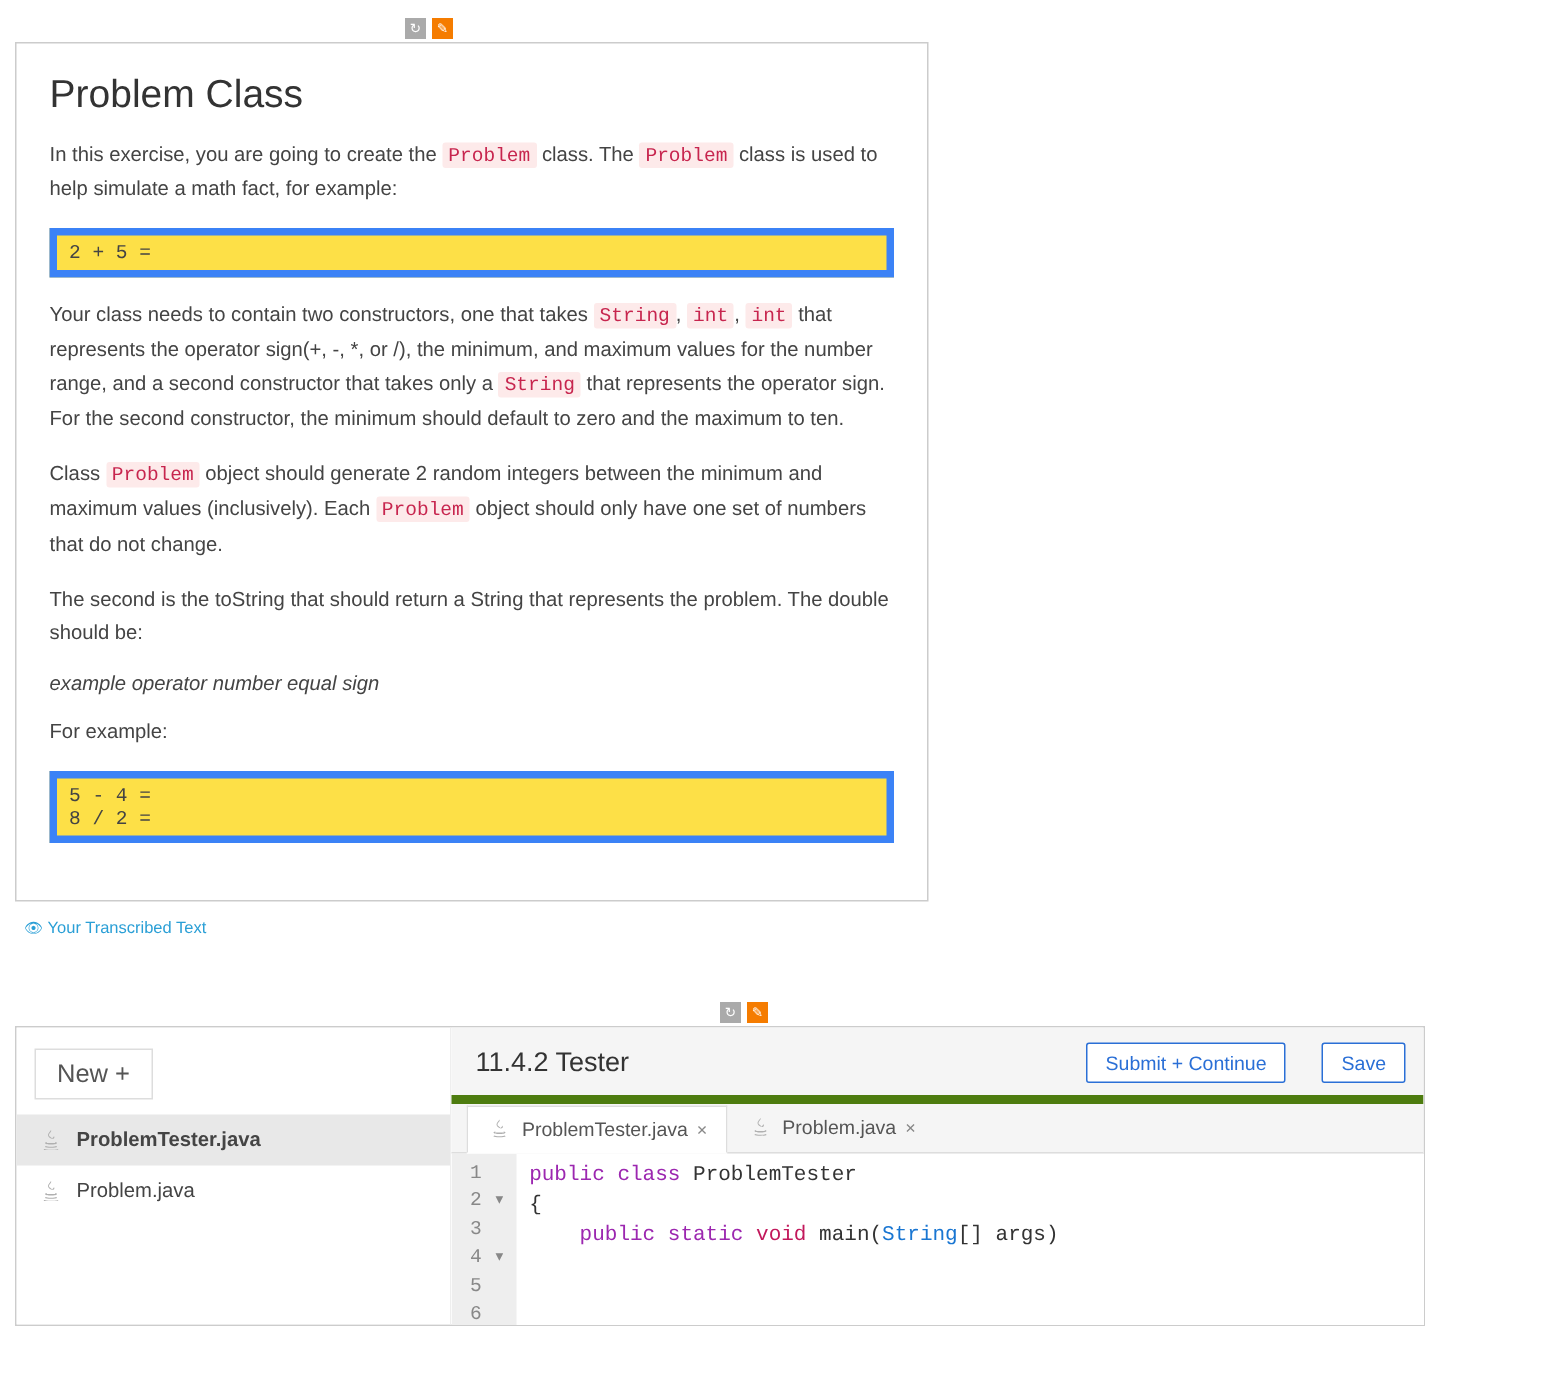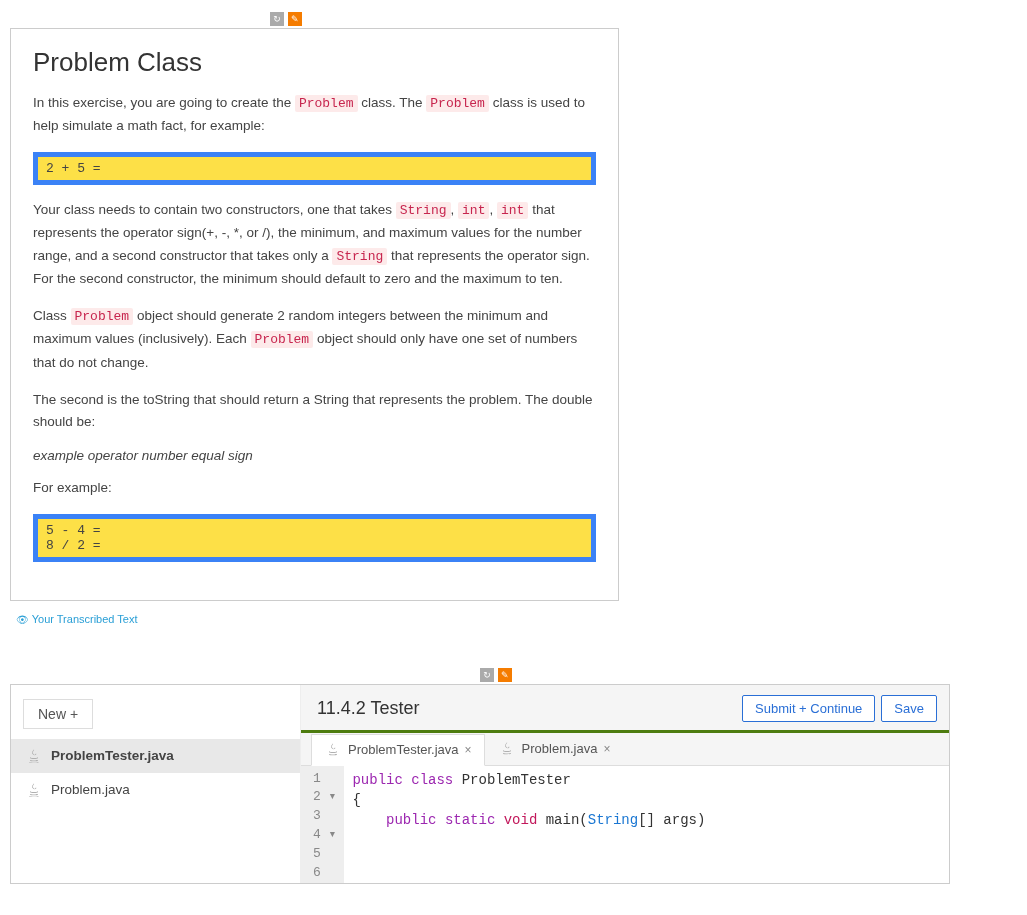--- a/index.html
+++ b/index.html
@@ -96,21 +96,21 @@
   }
   .file-tree {
     width: 290px;
     border-right: 1px solid #eee;
     background: #fff;
   }
   .new-btn {
     border: 1px solid #ddd;
     padding: 6px 14px;
     margin: 14px 12px 10px 12px;
-    font-size: 14px;
+    font-size: 17px;
     color: #555;
     background: #fff;
     cursor: pointer;
     display: inline-block;
   }
   .file-item {
     padding: 8px 12px 8px 14px;
     font-size: 13.5px;
     color: #444;
     cursor: pointer;
@@ -136,30 +136,30 @@
     display: flex;
     flex-direction: column;
     background: #fff;
   }
   .editor-header {
     display: flex;
     justify-content: space-between;
     align-items: center;
     padding: 10px 12px 8px 16px;
     background: #f5f5f5;
-    border-bottom: 3px solid #4d7c0f;
+    border-bottom: 6px solid #4d7c0f;
   }
   .editor-title {
     font-size: 18px;
     font-weight: 500;
     color: #333;
   }
   .editor-actions {
     display: flex;
-    gap: 6px;
+    gap: 24px;
   }
   .btn-outline {
     border: 1px solid #2a6fd6;
     color: #2a6fd6;
     background: #fff;
     padding: 5px 12px;
     font-size: 13px;
     cursor: pointer;
     border-radius: 2px;
   }

